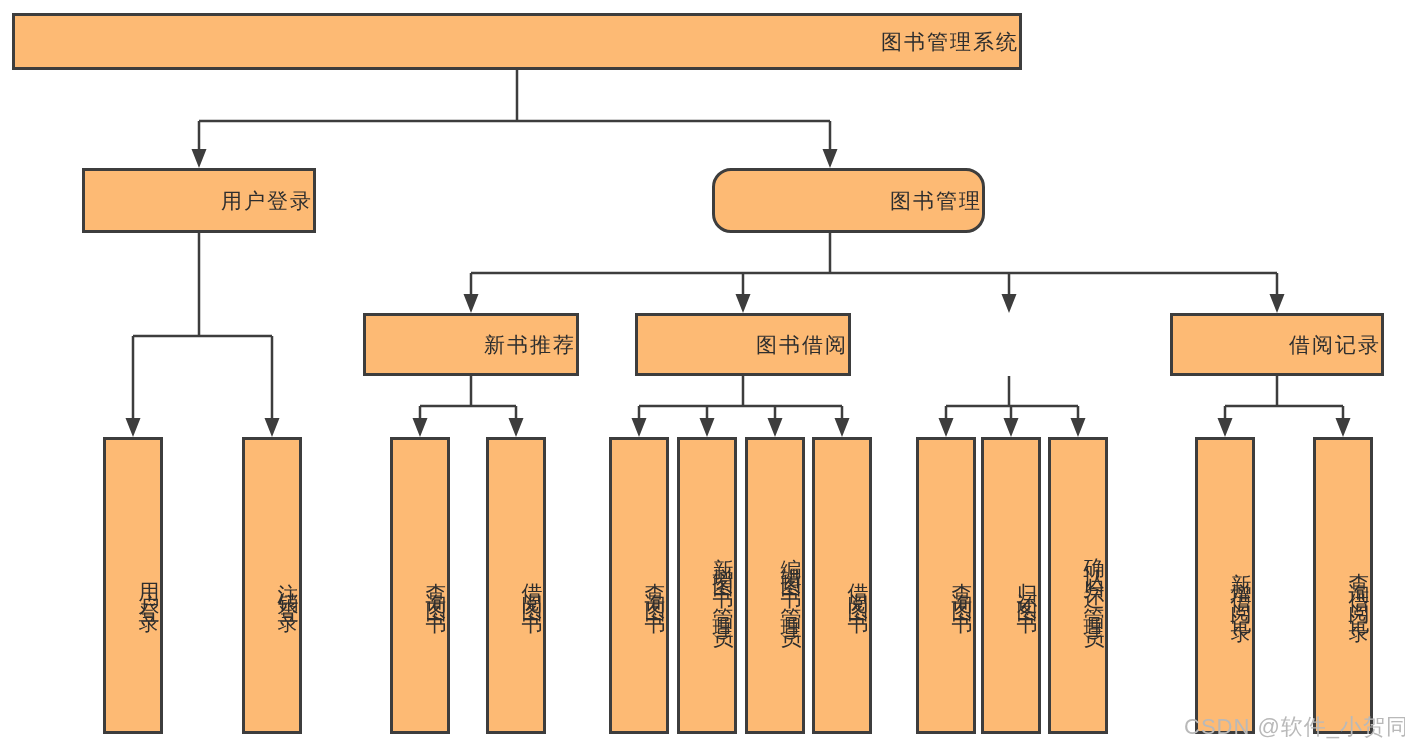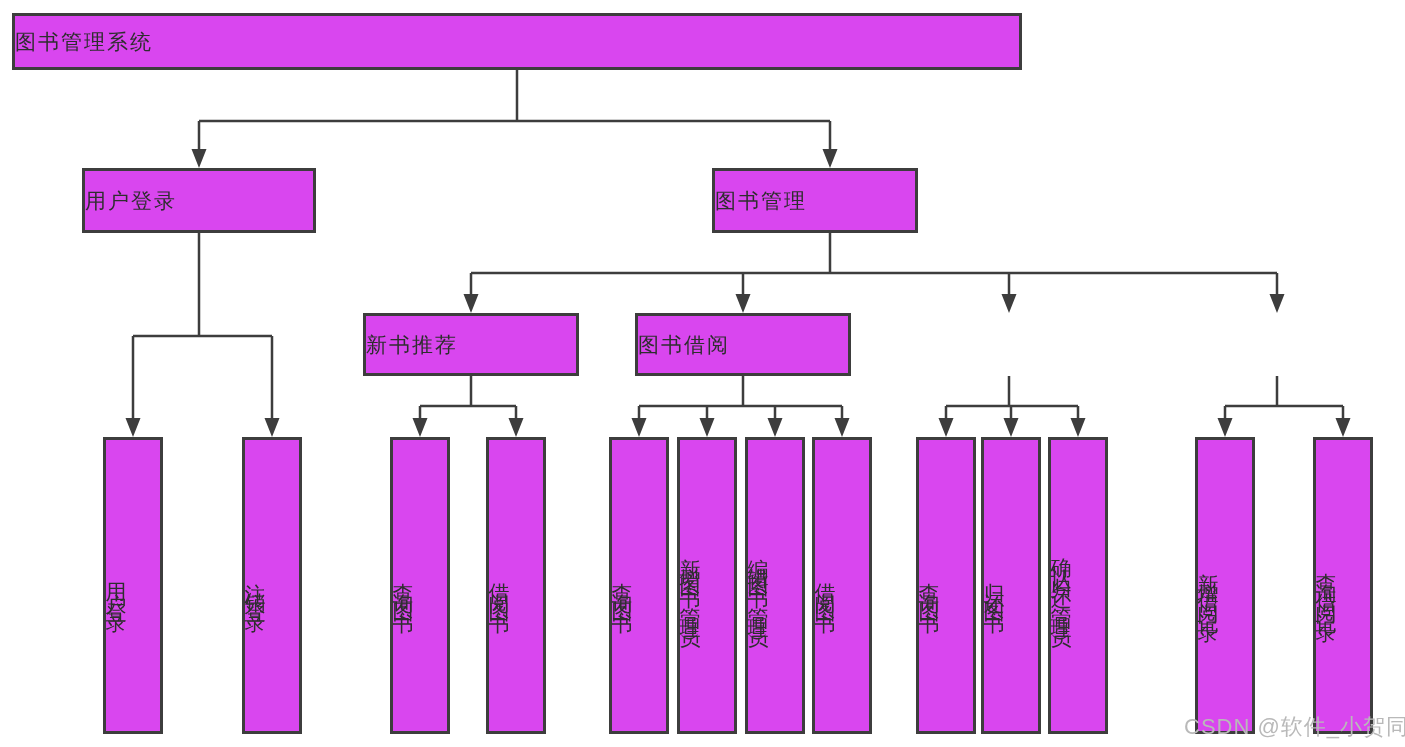--- a/index.html
+++ b/index.html
@@ -19,24 +19,24 @@
     position: absolute;
     left: 0; top: 0;
     width: 1405px;
     height: 747px;
     z-index: 1;
   }
   .box {
     position: absolute;
     box-sizing: border-box;
     border: 3px solid #3d3d3d;
-    background: #d946ef;
+    background: #fdba74;
     display: flex;
     align-items: center;
-    justify-content: flex-start;
+    justify-content: flex-end;
     color: #2e2e2e;
     z-index: 2;
   }
   .hlabel {
     font-size: 21px;
     letter-spacing: 2px;
     white-space: nowrap;
   }
   .vlabel {
     writing-mode: vertical-rl;
@@ -86,29 +86,32 @@
              M1335.5 418 L1350.5 418 L1343 437 Z" fill="#3d3d3d" stroke="none"></path>
   </svg>
 
   <div class="box root-box">
     <span class="hlabel">图书管理系统</span>
   </div>
 
   <div class="box l2-box" style="left:82px; width:234px;">
     <span class="hlabel">用户登录</span>
   </div>
-  <div class="box l2-box" style="left:712px; width:206px;">
+  <div class="box l2-box" style="left:712px; width:273px;border-radius:19px;">
     <span class="hlabel">图书管理</span>
   </div>
 
   <div class="box l3-box" style="left:635px; width:216px;">
     <span class="hlabel">图书借阅</span>
   </div>
   <div class="box l3-box" style="left:363px; width:216px;">
     <span class="hlabel">新书推荐</span>
+  </div>
+  <div class="box l3-box" style="left:1170px; width:214px;">
+    <span class="hlabel">借阅记录</span>
   </div>
 
   <div class="box leaf" style="left:103px;">
     <span class="vlabel">用户登录</span>
   </div>
   <div class="box leaf" style="left:242px;">
     <span class="vlabel">注销登录</span>
   </div>
 
   <div class="box leaf" style="left:390px;">

